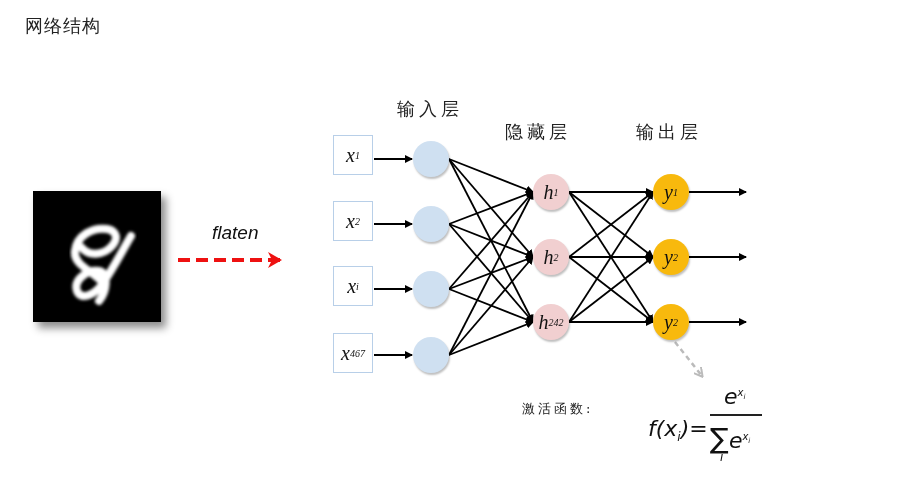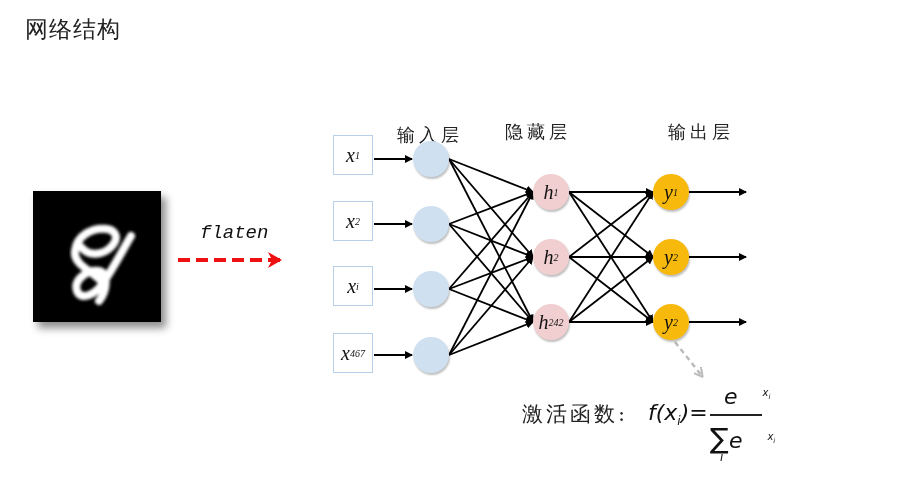--- a/index.html
+++ b/index.html
@@ -1,46 +1,46 @@
 <!DOCTYPE html>
 <html><head>
 <meta charset="utf-8">
 <style>
   html, body { margin: 0; padding: 0; background: #ffffff; }
   body { width: 922px; height: 491px; position: relative; overflow: hidden;
          font-family: "DejaVu Sans", sans-serif; }
-  .title { position: absolute; left: 25px; top: 14px; font-size: 23px; color: #222;
+  .title { position: absolute; left: 25px; top: 14px; font-size: 18px; color: #222;
            font-family: Liberation Serif, serif; letter-spacing: 1px; }
   .layer-label { position: absolute; font-size: 18px; color: #222; letter-spacing: 4px;
                  font-family: "DejaVu Serif", serif; }
   .digit { position: absolute; left: 33px; top: 191px; width: 128px; height: 131px;
            background: #000; box-shadow: 5px 6px 8px rgba(0,0,0,0.45); }
-  .flaten { position: absolute; left: 200px; top: 222px; font-size: 19px;
-            font-family: Liberation Mono, monospace; font-style: italic; color: #111; }
+  .flaten { position: absolute; left: 212px; top: 222px; font-size: 19px;
+            font-family: Liberation Sans, sans-serif; font-style: italic; color: #111; }
   .xbox { position: absolute; width: 38px; height: 38px; border: 1.5px solid #b8cfe8;
           background: #fff; display: flex; align-items: center; justify-content: center;
           font-family: "Liberation Serif", serif; font-style: italic; font-size: 20px; color: #111; }
   .xbox sub, .node sub { font-size: 10px; vertical-align: -3px; }
   .node { position: absolute; width: 36px; height: 36px; border-radius: 50%;
           display: flex; align-items: center; justify-content: center;
           font-family: "Liberation Serif", serif; font-style: italic; font-size: 20px; color: #111;
           box-shadow: 1px 2px 2px rgba(0,0,0,0.25); }
   .in-node { background: #cfe0f1; }
   .hid-node { background: #f1cfd0; }
   .out-node { background: #f8b90d; }
   svg.links { position: absolute; left: 0; top: 0; width: 922px; height: 491px; }
-  .act-label { position: absolute; left: 522px; top: 400px; font-size: 21px; color: #222;
+  .act-label { position: absolute; left: 522px; top: 400px; font-size: 13px; color: #222;
                letter-spacing: 3px; font-family: "DejaVu Serif", serif; }
   .formula { position: absolute; left: 648px; top: 384px; font-family: "DejaVu Sans", sans-serif;
              font-style: italic; color: #111; }
-  .formula .lhs { position: absolute; left: 0; top: 16px; font-size: 22px; white-space: nowrap; }
+  .formula .lhs { position: absolute; left: 0; top: 32px; font-size: 22px; white-space: nowrap; }
   .formula .num { position: absolute; left: 76px; top: 0; font-size: 22px; }
   .formula .bar { position: absolute; left: 62px; top: 30px; width: 52px; height: 1.5px; background: #222; }
   .formula .den { position: absolute; left: 62px; top: 38px; font-size: 22px; white-space: nowrap; }
-  .formula sup { font-size: 10px; margin-left: 25px; }
+  .formula sup { font-size: 10px; }
   .formula .sigma { font-style: normal; font-size: 28px; }
   .formula .idx { position: absolute; left: 72px; top: 66px; font-size: 12px; }
 </style>
 </head>
 <body>
 
 <div class="title">网络结构</div>
 
 <div class="digit">
   <svg width="128" height="131" viewBox="0 0 128 131">
@@ -95,23 +95,23 @@
       <line x1="569" y1="322" x2="653" y2="192" stroke="#000" stroke-width="1.8" marker-end="url(#ah)"></line>
       <line x1="569" y1="322" x2="653" y2="257" stroke="#000" stroke-width="1.8" marker-end="url(#ah)"></line>
       <line x1="569" y1="322" x2="653" y2="322" stroke="#000" stroke-width="1.8" marker-end="url(#ah)"></line>
       <line x1="689" y1="192" x2="746" y2="192" stroke="#000" stroke-width="1.8" marker-end="url(#ah)"></line>
       <line x1="689" y1="257" x2="746" y2="257" stroke="#000" stroke-width="1.8" marker-end="url(#ah)"></line>
       <line x1="689" y1="322" x2="746" y2="322" stroke="#000" stroke-width="1.8" marker-end="url(#ah)"></line>
     </g>
   <line x1="675" y1="342" x2="702" y2="376" stroke="#bbbbbb" stroke-width="2.5" stroke-dasharray="5,4" marker-end="url(#ahgray)"></line>
 </svg>
 
-<div class="layer-label" style="left:397px; top:97px;margin-top:26px;">输入层</div>
+<div class="layer-label" style="left:397px; top:97px;">输入层</div>
 <div class="layer-label" style="left:505px; top:120px;">隐藏层</div>
-<div class="layer-label" style="left:636px; top:120px;margin-left:32px;">输出层</div>
+<div class="layer-label" style="left:636px; top:120px;">输出层</div>
 
 <div class="xbox" style="left:333px; top:135px;">
   <span>x</span>
     <sub>1</sub>
 </div>
 <div class="xbox" style="left:333px; top:201px;">
   <span>x</span>
     <sub>2</sub>
 </div>
 <div class="xbox" style="left:333px; top:266px;">

